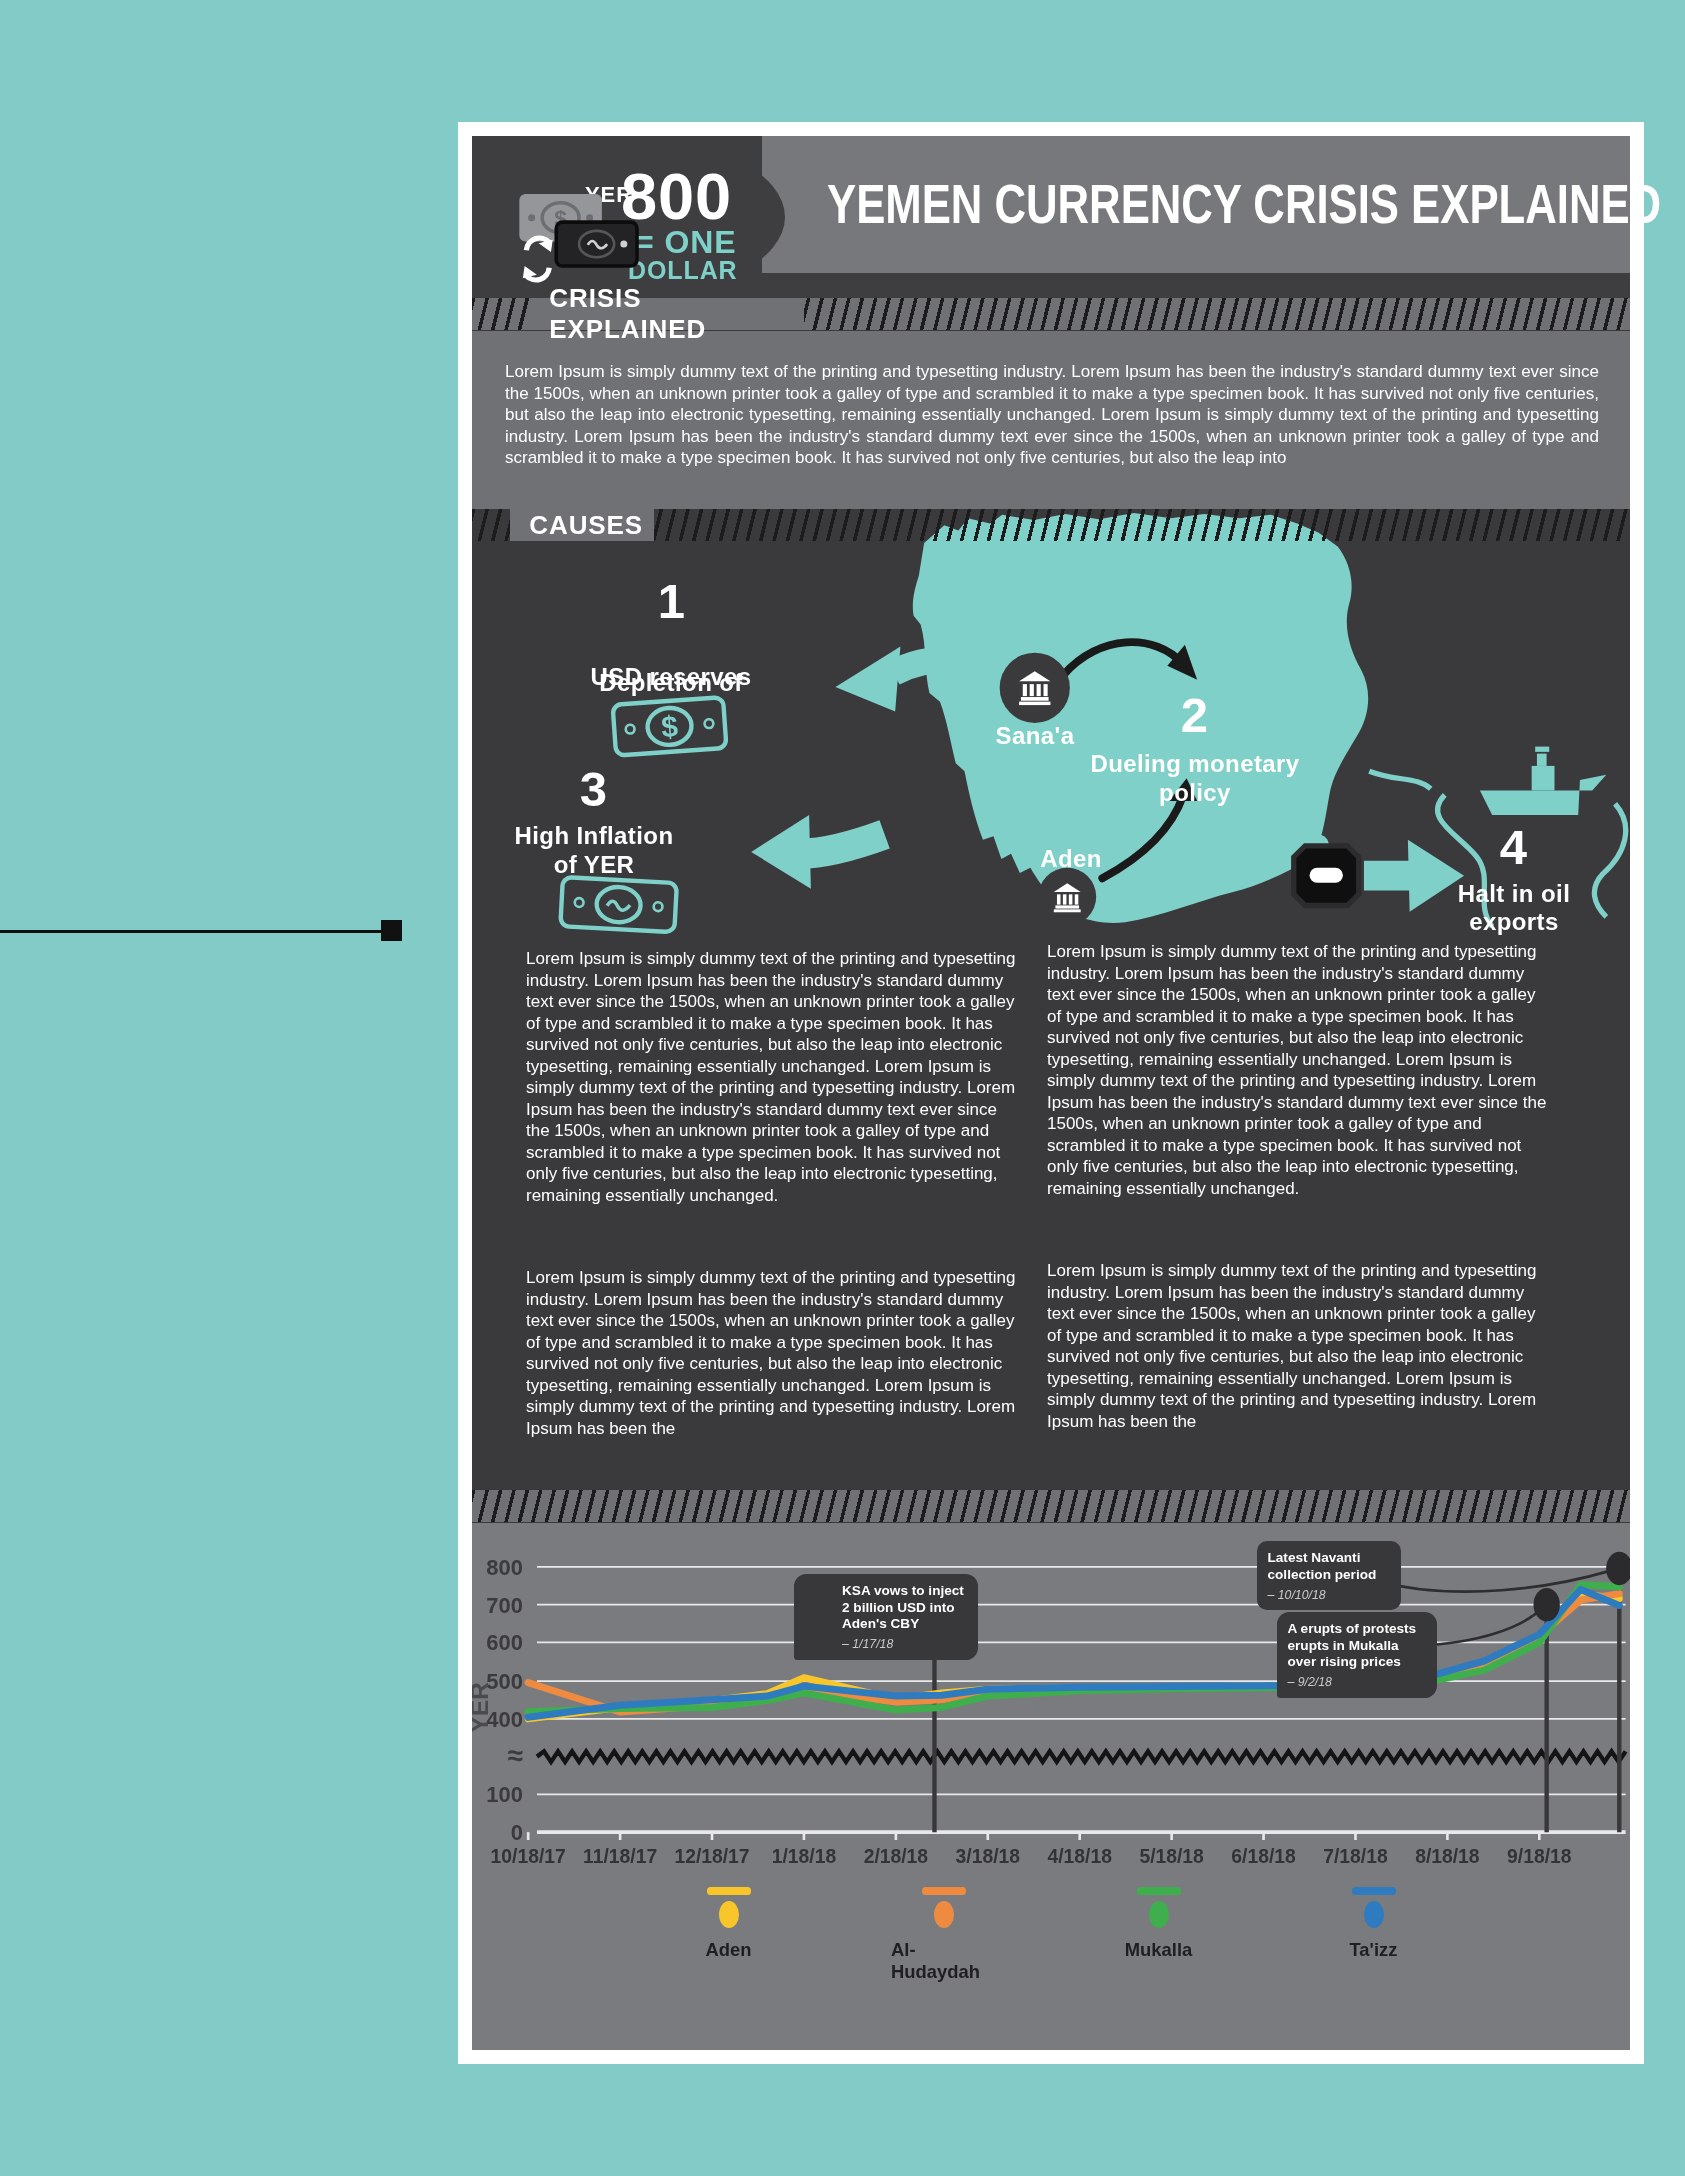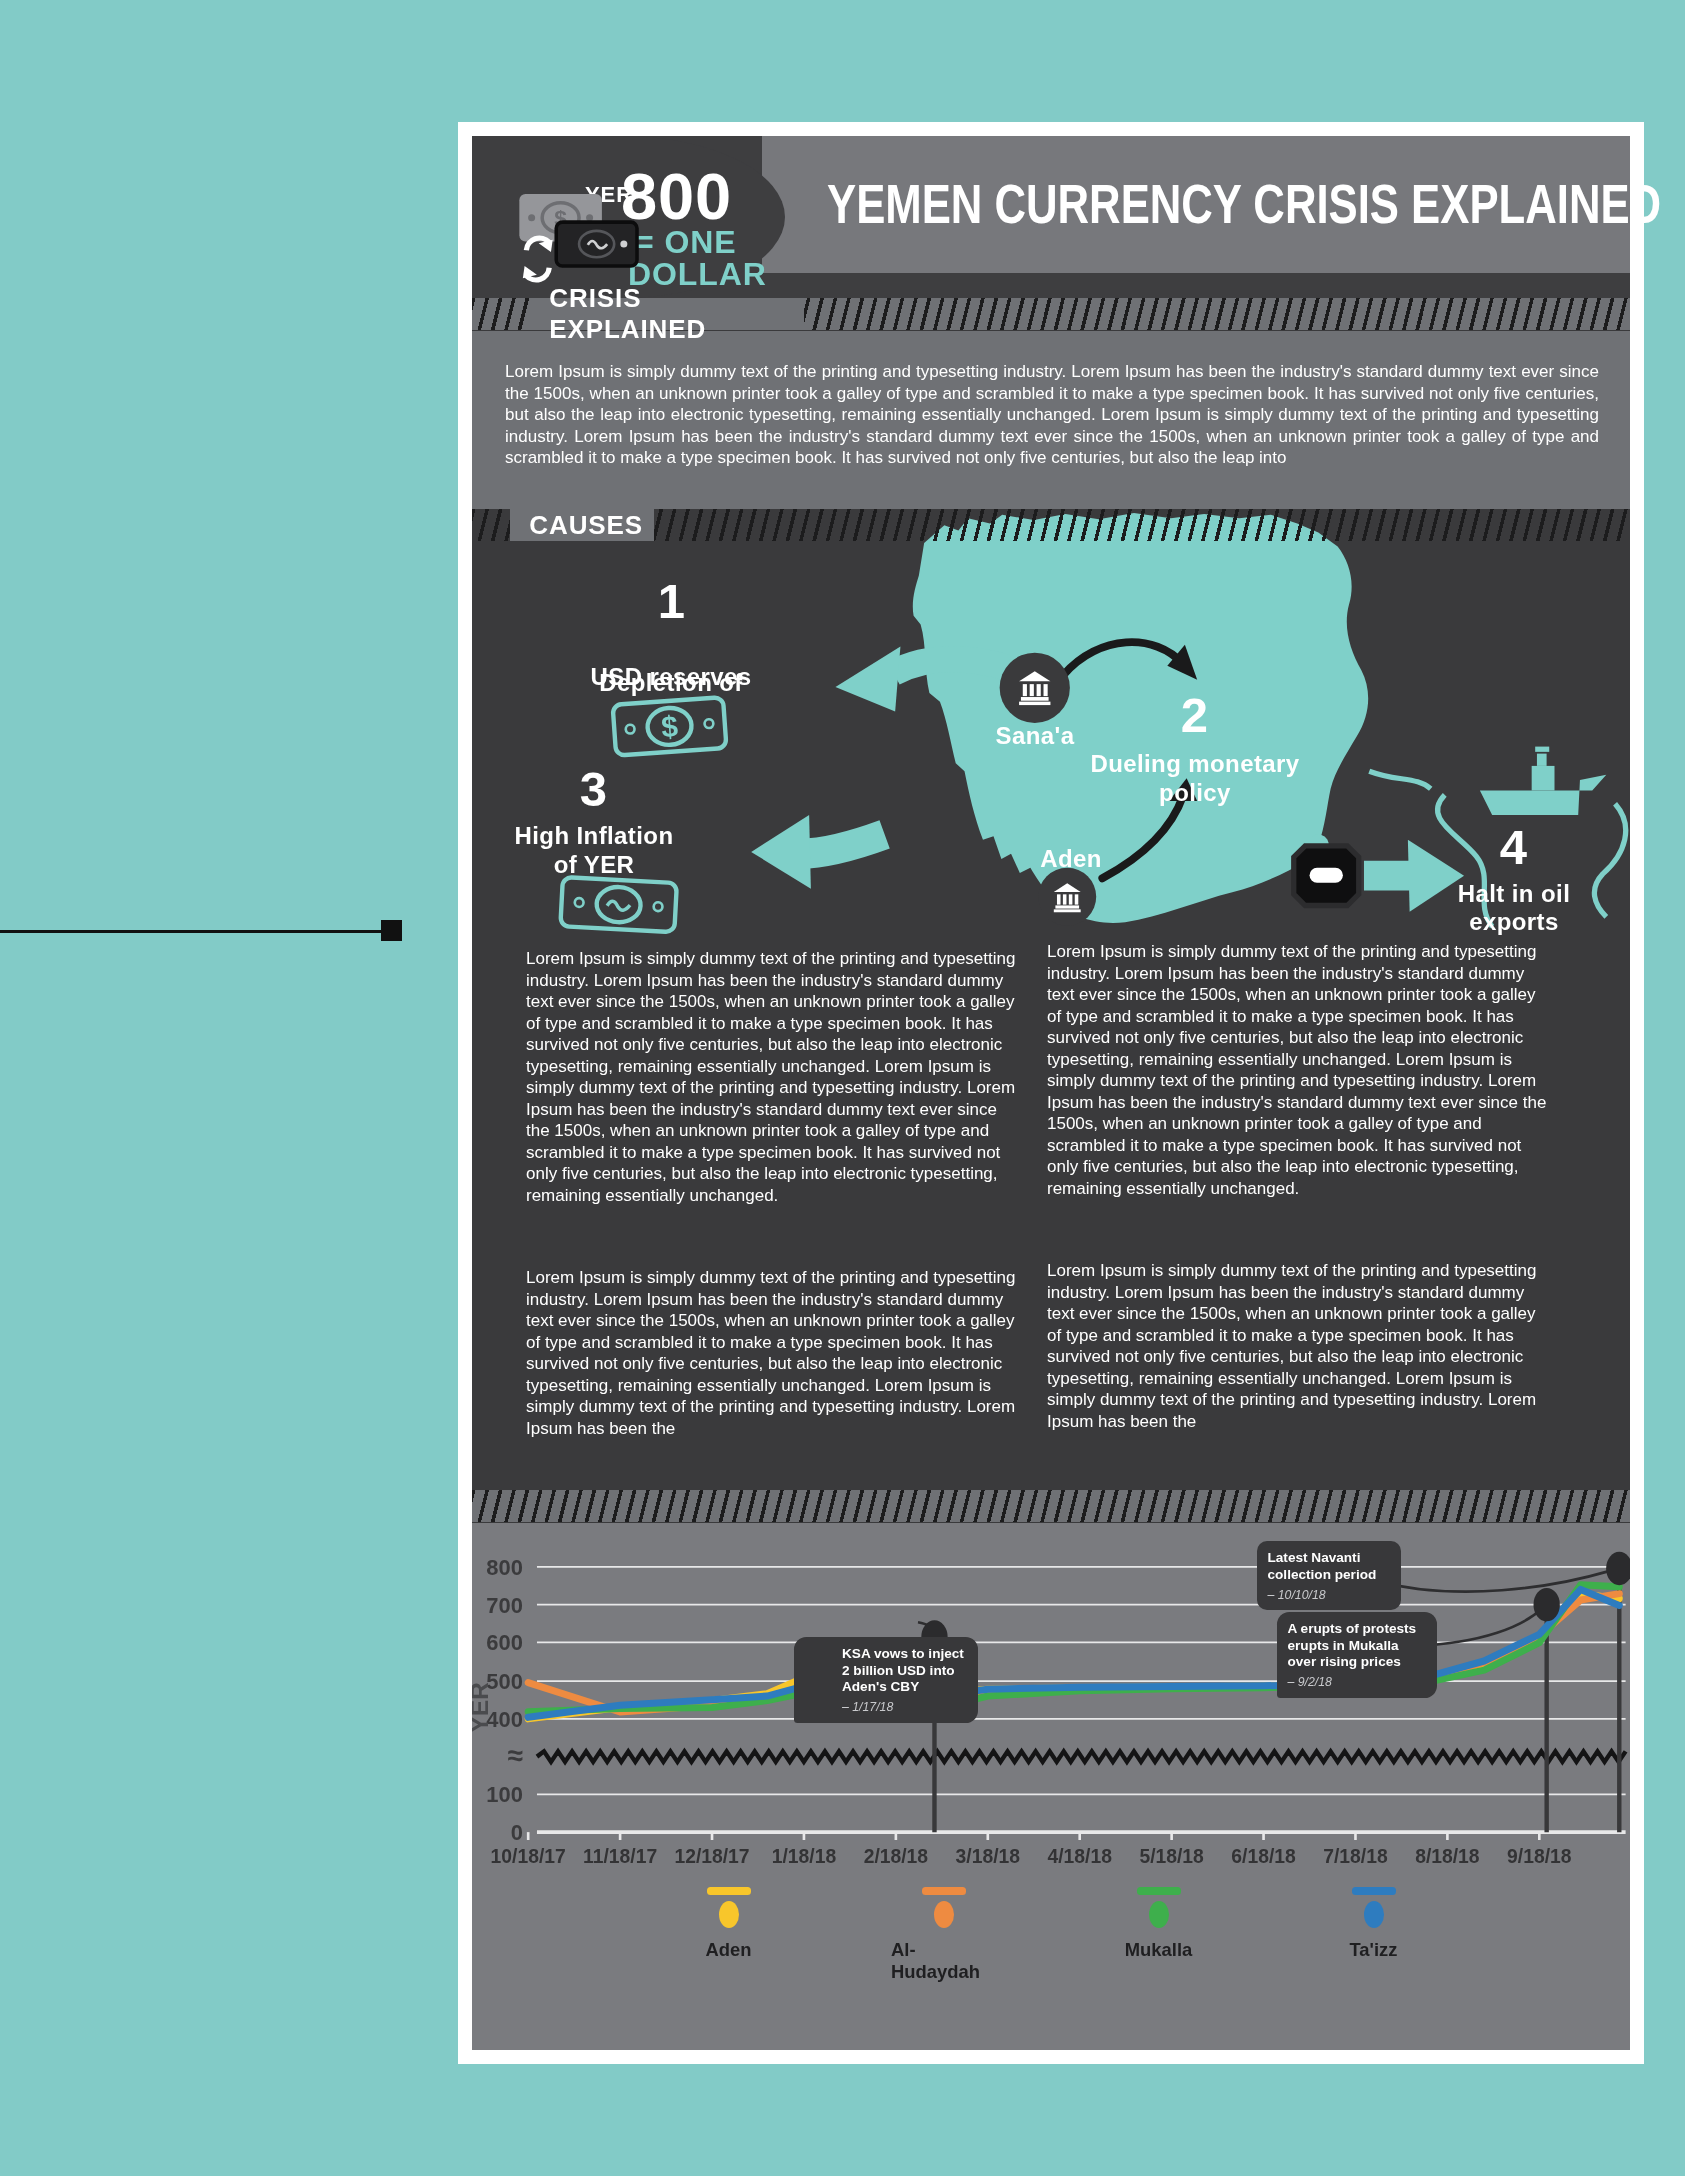--- a/index.html
+++ b/index.html
@@ -14,21 +14,21 @@
   #poster{position:absolute;left:458px;top:122px;width:1186px;height:1942px;background:#ffffff;}
   #content{position:absolute;left:14px;top:14px;width:1158px;height:1914px;background:#3A3A3C;}
   
   #header{position:absolute;left:0;top:0;width:1158px;height:162px;background:#3E3E40;}
   #header-gray{position:absolute;left:290px;top:0;width:868px;height:137px;background:#77787C;}
   #header-dark{position:absolute;left:0;top:0;width:313px;height:162px;background:#3E3E40;
     border-radius:0 167px 167px 0 / 0 83px 83px 0;}
   #hdr-yer{position:absolute;left:113px;top:46px;font-size:22px;font-weight:bold;color:#fff;letter-spacing:0.9px;}
   #hdr-amount{position:absolute;left:149px;top:23px;font-size:65px;font-weight:bold;color:#fff;letter-spacing:0.9px;}
   #hdr-equals{position:absolute;left:163px;top:88px;font-size:32px;font-weight:bold;color:#7FD0C9;letter-spacing:0.9px;}
-  #hdr-dollar{position:absolute;left:156px;top:120px;font-size:32px;font-weight:bold;color:#7FD0C9;letter-spacing:0.9px;}
+  #hdr-dollar{position:absolute;left:156px;top:120px;font-size:25px;font-weight:bold;color:#7FD0C9;letter-spacing:0.9px;}
   #main-title{position:absolute;left:355px;top:35px;font-size:56px;font-weight:bold;color:#fff;
     white-space:nowrap;transform:scaleX(0.78);transform-origin:left center;letter-spacing:0px;}
   
   .banner-bg{position:absolute;left:0;width:1158px;background:#6F7175;z-index:1;}
   .banner-stripes{position:absolute;left:0;width:1158px;z-index:3;
     background:repeating-linear-gradient(104deg,#1c1c1d 0 3.5px,transparent 3.5px 13px);}
   .banner-label{position:absolute;z-index:4;background:#6F7175;color:#fff;font-weight:bold;
     font-size:26px;letter-spacing:0.9px;display:flex;align-items:center;padding:0 19.3px;}
   
   #crisis-section{position:absolute;left:0;top:195px;width:1158px;height:178px;background:#6F7175;z-index:1;}
@@ -256,21 +256,21 @@
           <polyline points="602,1949.75875 706.7,1946.28875 811.4,1944.9875 874.22,1937.18 916.1,1928.505 1020.8,1948.02375 1073.15,1944.9875 1125.5,1931.975 1230.2,1925.9025 1334.9,1923.73375 1439.6,1922.4325 1544.3000000000002,1921.13125 1617.59,1918.095 1690.88,1902.48 1753.7,1871.25 1800.815,1805.32 1844.789,1807.48875" fill="none" stroke="#3EAF4C" stroke-width="8" stroke-linejoin="round" stroke-linecap="round"></polyline>
           <polyline points="602,1956.265 706.7,1942.385 811.4,1936.3125 874.22,1931.975 916.1,1920.6975 1020.8,1931.975 1073.15,1931.1075 1125.5,1924.1675 1230.2,1921.99875 1334.9,1921.13125 1439.6,1920.26375 1544.3000000000002,1918.52875 1617.59,1912.45625 1690.88,1892.07 1753.7,1861.7075 1800.815,1810.525 1844.789,1828.7425" fill="none" stroke="#2E7CBF" stroke-width="8" stroke-linejoin="round" stroke-linecap="round"></polyline>
           <path d="M 1046 1848 C 1058 1850 1062 1854 1066 1860" stroke="#2e2e30" stroke-width="3" fill="none"></path>
           <ellipse cx="1064.774" cy="1864.74375" rx="15" ry="19" fill="#2B2B2D"></ellipse>
           <path d="M 1565 1800 C 1660 1826 1770 1808 1832 1790" stroke="#2e2e30" stroke-width="3" fill="none"></path>
           <ellipse cx="1844.789" cy="1786.66875" rx="15" ry="19" fill="#2B2B2D"></ellipse>
           <path d="M 1610 1875 C 1690 1872 1736 1852 1757 1832" stroke="#2e2e30" stroke-width="3" fill="none"></path>
           <ellipse cx="1762.076" cy="1827.875" rx="15" ry="19" fill="#2B2B2D"></ellipse>
         </svg>
       <div id="chart-annos">
-          <div class="anno-box" style="left: 322px; top: 1501px; width: 125px; padding-left: 48px;">
+          <div class="anno-box" style="left: 322px; top: 1438px; width: 125px; padding-left: 48px;">
             <div class="ln">KSA vows to inject</div>
             <div class="ln">2 billion USD into</div>
             <div class="ln">Aden's CBY</div>
             <div class="dt">– 1/17/18</div>
           </div>
           <div class="anno-box" style="left: 785px; top: 1405px; width: 123px; border-radius: 10px;">
             <div class="ln">Latest Navanti</div>
             <div class="ln">collection period</div>
             <div class="dt">– 10/10/18</div>
           </div>

